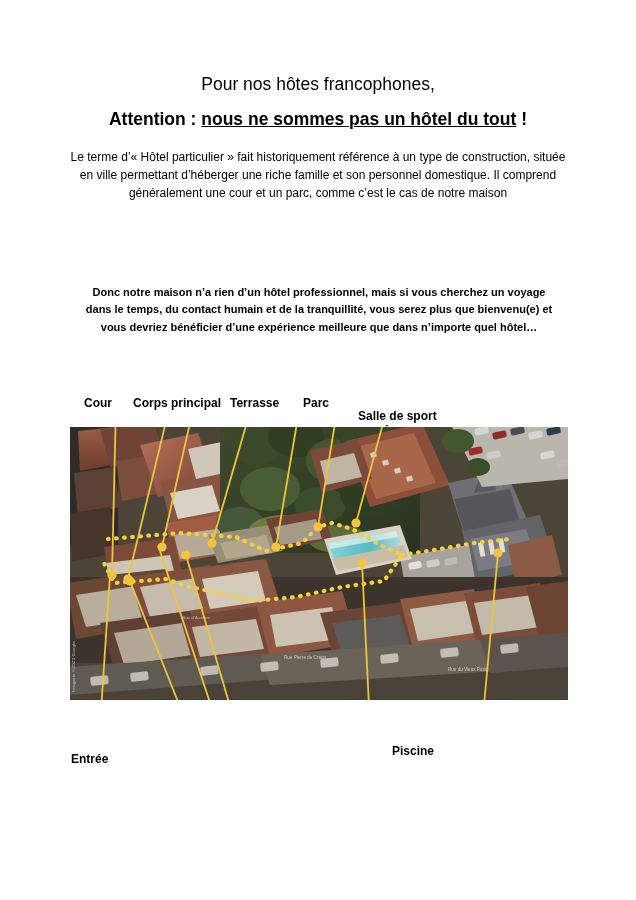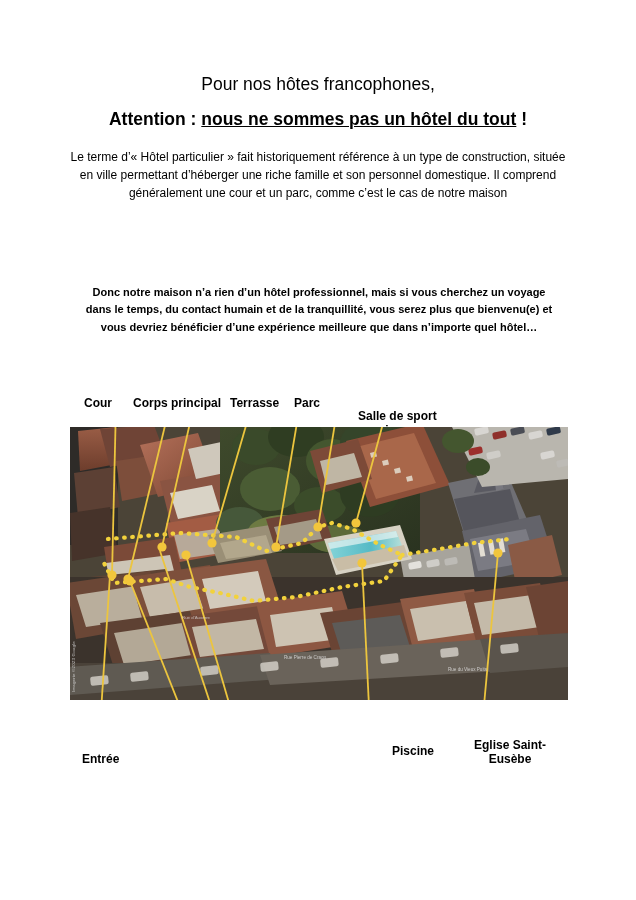--- a/index.html
+++ b/index.html
@@ -74,28 +74,26 @@
   <div class="attention">
     <span>Attention : </span><span class="u">nous ne sommes pas un hôtel du tout</span><span> !</span>
   </div>
 
   <div class="para1">Le terme d’« Hôtel particulier » fait historiquement référence à un type de construction, située en ville permettant d’héberger une riche famille et son personnel domestique. Il comprend généralement une cour et un parc, comme c’est le cas de notre maison</div>
   <div class="para2">Donc notre maison n’a rien d’un hôtel professionnel, mais si vous cherchez un voyage dans le temps, du contact humain et de la tranquillité, vous serez plus que bienvenu(e) et vous devriez bénéficier d’une expérience meilleure que dans n’importe quel hôtel…</div>
 
   <div class="lbl" style="left:84px;top:396px;">Cour</div>
   <div class="lbl" style="left:133px;top:396px;">Corps principal</div>
   <div class="lbl" style="left:230px;top:396px;">Terrasse</div>
-  <div class="lbl" style="left:294px;top:396px;">Parc</div>
+  <div class="lbl" style="left:303px;top:396px;">Parc</div>
   <div class="lbl" style="left:358px;top:409px;">Salle de sport
 « maison</div>
 
-  <div class="lbl" style="left:82px;top:752px;text-align:right;">Entrée</div>
+  <div class="lbl" style="left:71px;top:752px;text-align:right;">Entrée</div>
   <div class="lbl" style="left:348px;top:744px;padding-left:44px;">Piscine</div>
-  <div class="lbl ctr" style="left:455px;top:738px;width:110px;">Eglise Saint-
-Eusèbe</div>
 
   <div class="mapwrap">
     <svg width="498" height="273" viewBox="0 0 498 273" xmlns="http://www.w3.org/2000/svg">
       <defs>
         <linearGradient id="veg1" x1="0" y1="0" x2="1" y2="1">
           <stop offset="0%" stop-color="#3f4a2c"></stop>
             <stop offset="100%" stop-color="#2a3320"></stop>
         </linearGradient>
         <linearGradient id="roofA" x1="0" y1="0" x2="0" y2="1">
           <stop offset="0%" stop-color="#9a5d46"></stop>

